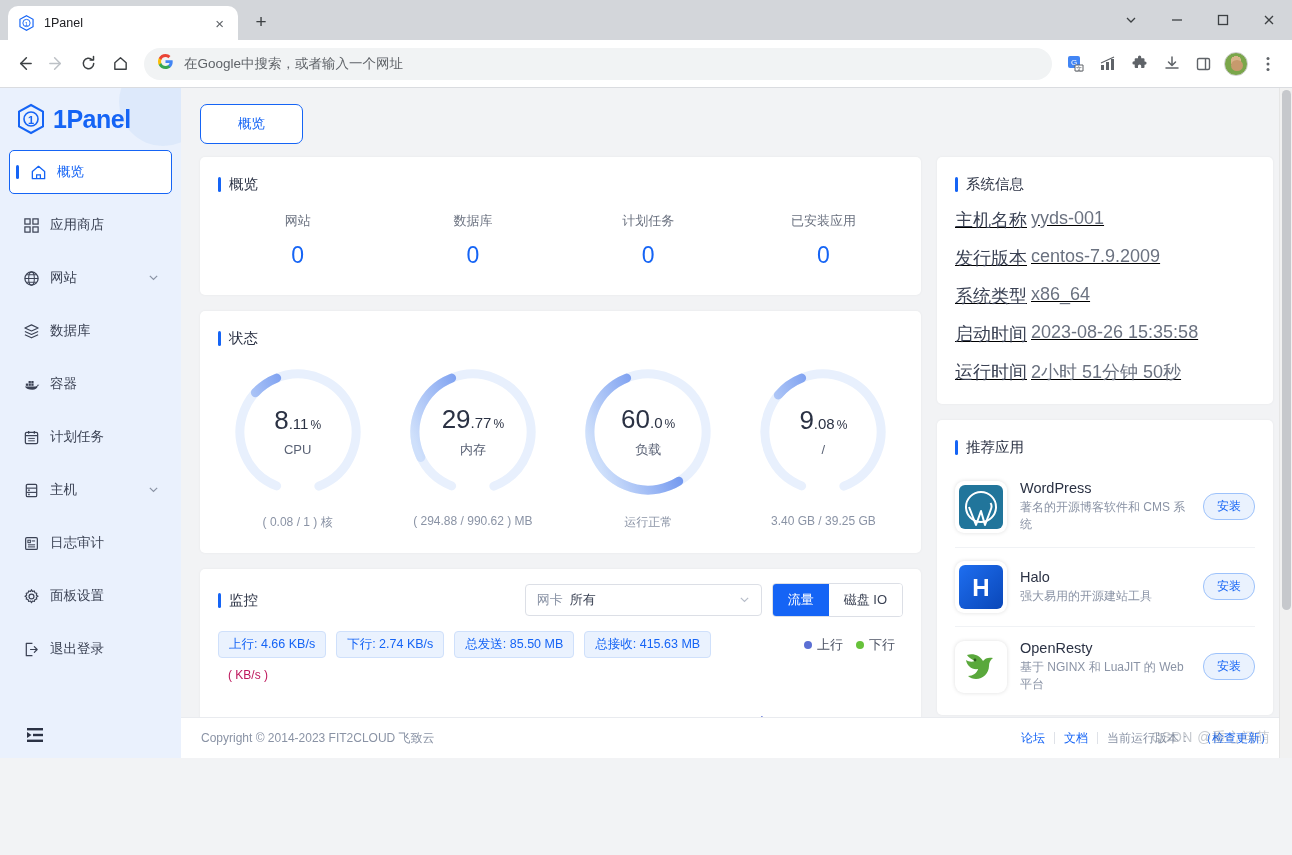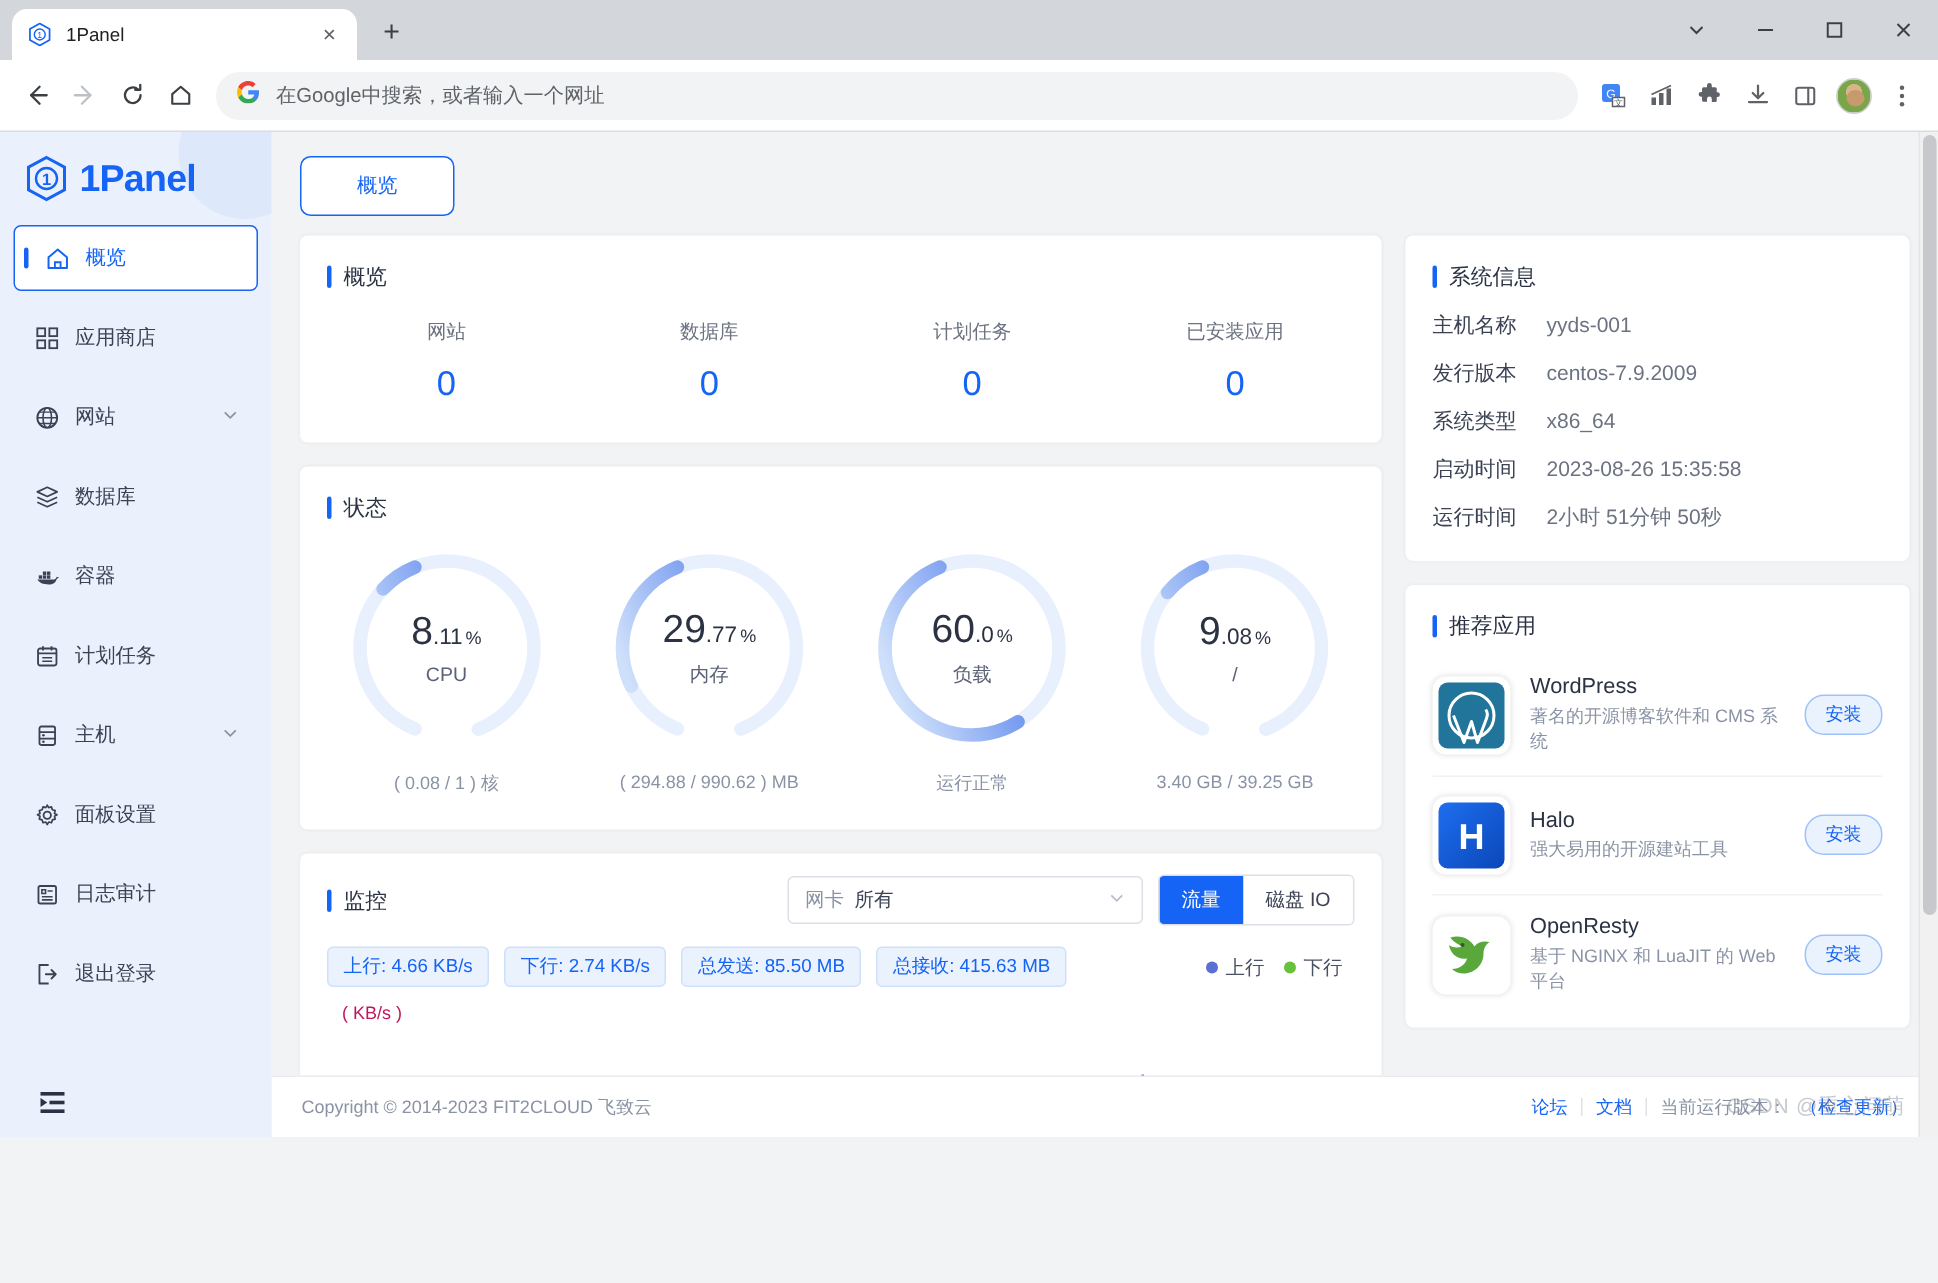--- a/index.html
+++ b/index.html
@@ -179,21 +179,21 @@
     padding: 4px 10px; font-size: 12.5px; color: #1564f5;
   }
   .legend { margin-left: auto; display: flex; gap: 13px; align-items: center; padding-right: 8px; }
   .lg { display: flex; align-items: center; gap: 5px; font-size: 13px; color: #4b5263; }
   .lg .dot { width: 8px; height: 8px; border-radius: 50%; }
   .chart-wrap { position: relative; height: 106px; margin: 10px 18px 0 18px; }
   .y-unit { font-size: 12px; color: #be185d; position: absolute; left: 10px; top: 0; }
 
   
   .sys-rows { padding: 14px 18px 20px 18px; display: flex; flex-direction: column; gap: 14px; }
-  .sys-row { display: flex; font-size: 14px; }
+  .sys-row { display: flex; font-size: 18px; text-decoration: underline; }
   .sys-k { width: 76px; flex: 0 0 76px; color: #3b4254; }
   .sys-v { color: #6b7280; word-break: break-all; }
 
   
   .apps { padding: 10px 18px 8px 18px; }
   .app-row { display: flex; align-items: center; gap: 13px; padding: 13px 0; border-bottom: 1px solid #f0f2f5; }
   .app-row:last-child { border-bottom: none; }
   .app-ico {
     width: 52px; height: 52px; flex: 0 0 52px; border-radius: 9px; background: #fff;
     box-shadow: 0 0 4px rgba(0,0,0,0.13); display: flex; align-items: center;
@@ -465,38 +465,38 @@
           <span class="nav-chev">
             <svg width="11" height="11" viewBox="0 0 12 12">
                 <path d="M2 4.2l4 4 4-4" stroke="#8a93a5" stroke-width="1.3" fill="none"></path>
               </svg>
           </span>
         </div>
 
         <div class="nav-item">
           <span class="nav-ico">
             <svg width="17" height="17" viewBox="0 0 18 18">
-                <circle cx="9" cy="9" r="2.6" stroke="#3b4254" stroke-width="1.3" fill="none"></circle>
-                <path d="M9 1.8l1 1.8 2-.5.6 2 2 .6-.5 2 1.8 1-1.8 1 .5 2-2 .6-.6 2-2-.5-1 1.8-1-1.8-2 .5-.6-2-2-.6.5-2-1.8-1 1.8-1-.5-2 2-.6.6-2 2 .5z" stroke="#3b4254" stroke-width="1.2" fill="none" stroke-linejoin="round"></path>
-              </svg>
-          </span>
-          <span class="nav-label">面板设置</span>
-        </div>
-
-        <div class="nav-item">
-          <span class="nav-ico">
-            <svg width="17" height="17" viewBox="0 0 18 18">
                 <rect x="2.8" y="2.8" width="12.4" height="12.4" rx="1.3" stroke="#3b4254" stroke-width="1.3" fill="none"></rect>
                 <rect x="5.2" y="5.5" width="2.6" height="2.6" stroke="#3b4254" stroke-width="1.1" fill="none"></rect>
                 <line x1="9.2" y1="6.3" x2="12.8" y2="6.3" stroke="#3b4254" stroke-width="1.1"></line>
                 <line x1="5.2" y1="10.4" x2="12.8" y2="10.4" stroke="#3b4254" stroke-width="1.1"></line>
                 <line x1="5.2" y1="12.6" x2="12.8" y2="12.6" stroke="#3b4254" stroke-width="1.1"></line>
               </svg>
           </span>
           <span class="nav-label">日志审计</span>
+        </div>
+
+        <div class="nav-item">
+          <span class="nav-ico">
+            <svg width="17" height="17" viewBox="0 0 18 18">
+                <circle cx="9" cy="9" r="2.6" stroke="#3b4254" stroke-width="1.3" fill="none"></circle>
+                <path d="M9 1.8l1 1.8 2-.5.6 2 2 .6-.5 2 1.8 1-1.8 1 .5 2-2 .6-.6 2-2-.5-1 1.8-1-1.8-2 .5-.6-2-2-.6.5-2-1.8-1 1.8-1-.5-2 2-.6.6-2 2 .5z" stroke="#3b4254" stroke-width="1.2" fill="none" stroke-linejoin="round"></path>
+              </svg>
+          </span>
+          <span class="nav-label">面板设置</span>
         </div>
 
         <div class="nav-item">
           <span class="nav-ico">
             <svg width="17" height="17" viewBox="0 0 18 18">
                 <path d="M10 2.5H3.5v13H10" stroke="#3b4254" stroke-width="1.3" fill="none" stroke-linejoin="round"></path>
                 <path d="M8 9h7M12 6l3 3-3 3" stroke="#3b4254" stroke-width="1.3" fill="none" stroke-linecap="round" stroke-linejoin="round"></path>
               </svg>
           </span>
           <span class="nav-label">退出登录</span>

